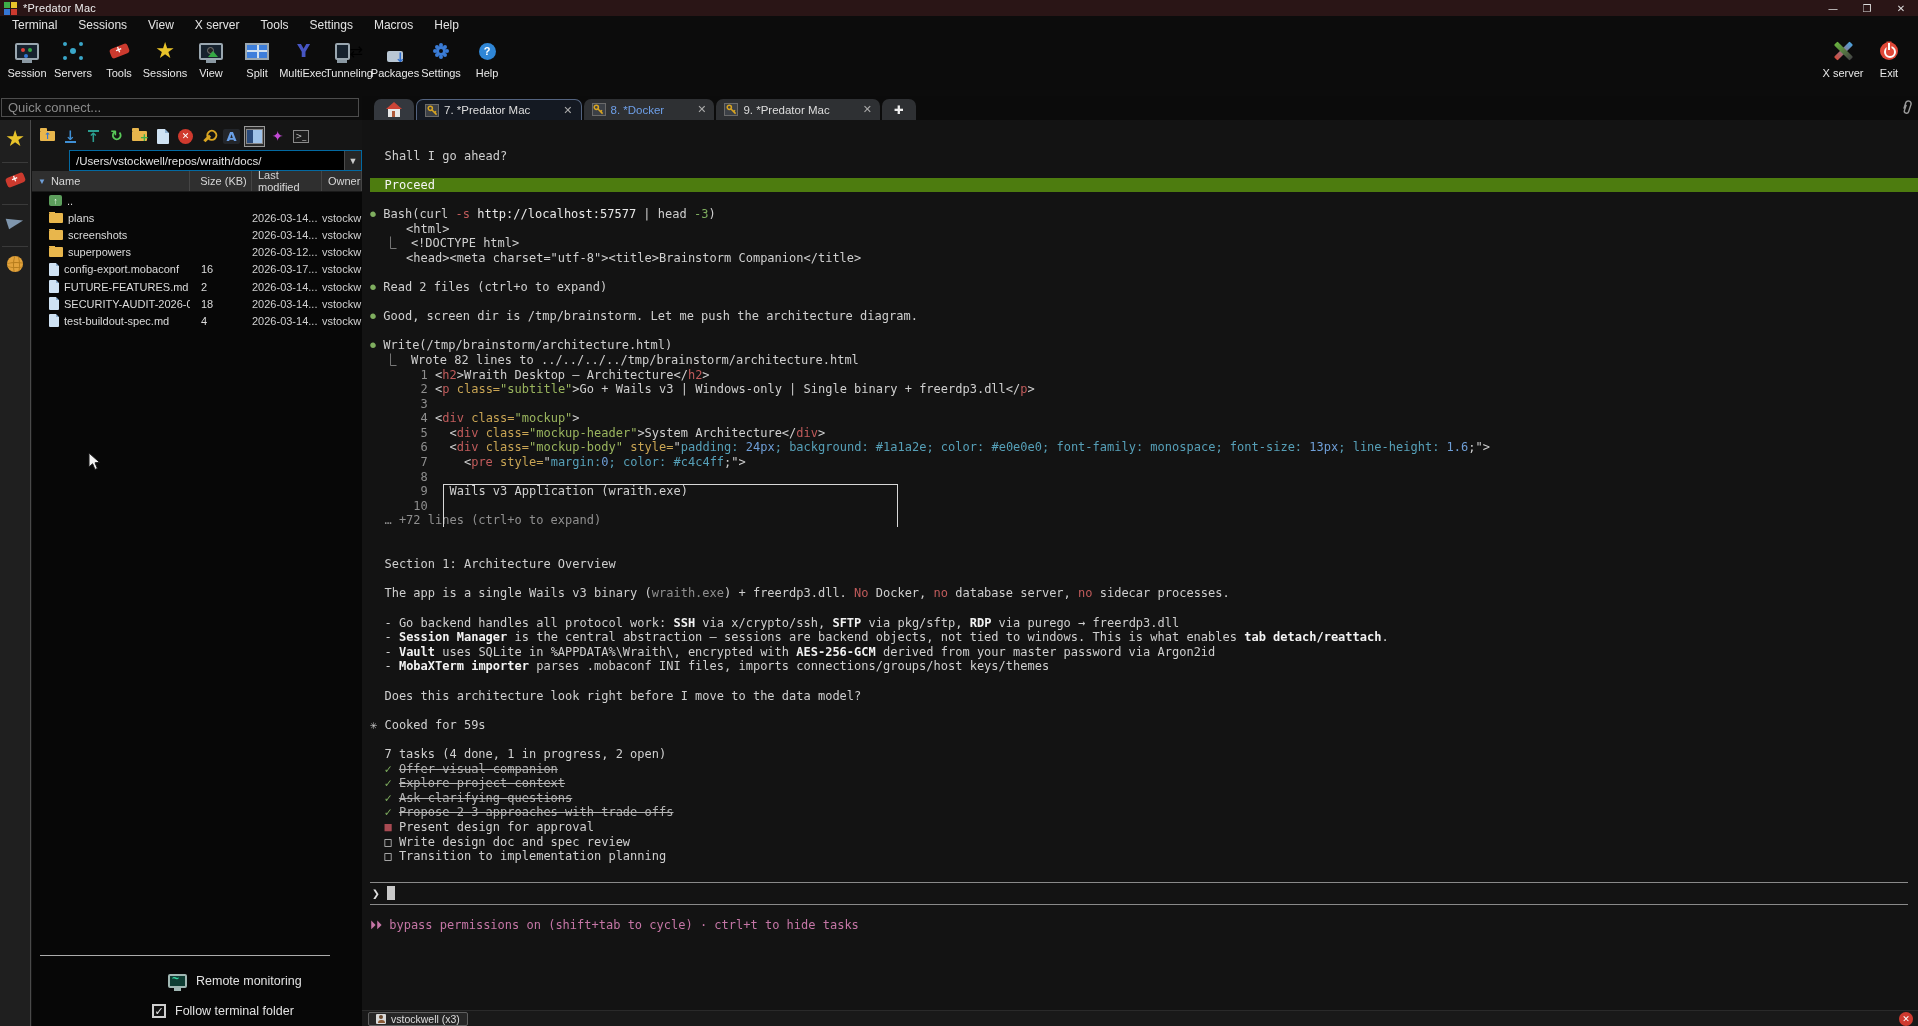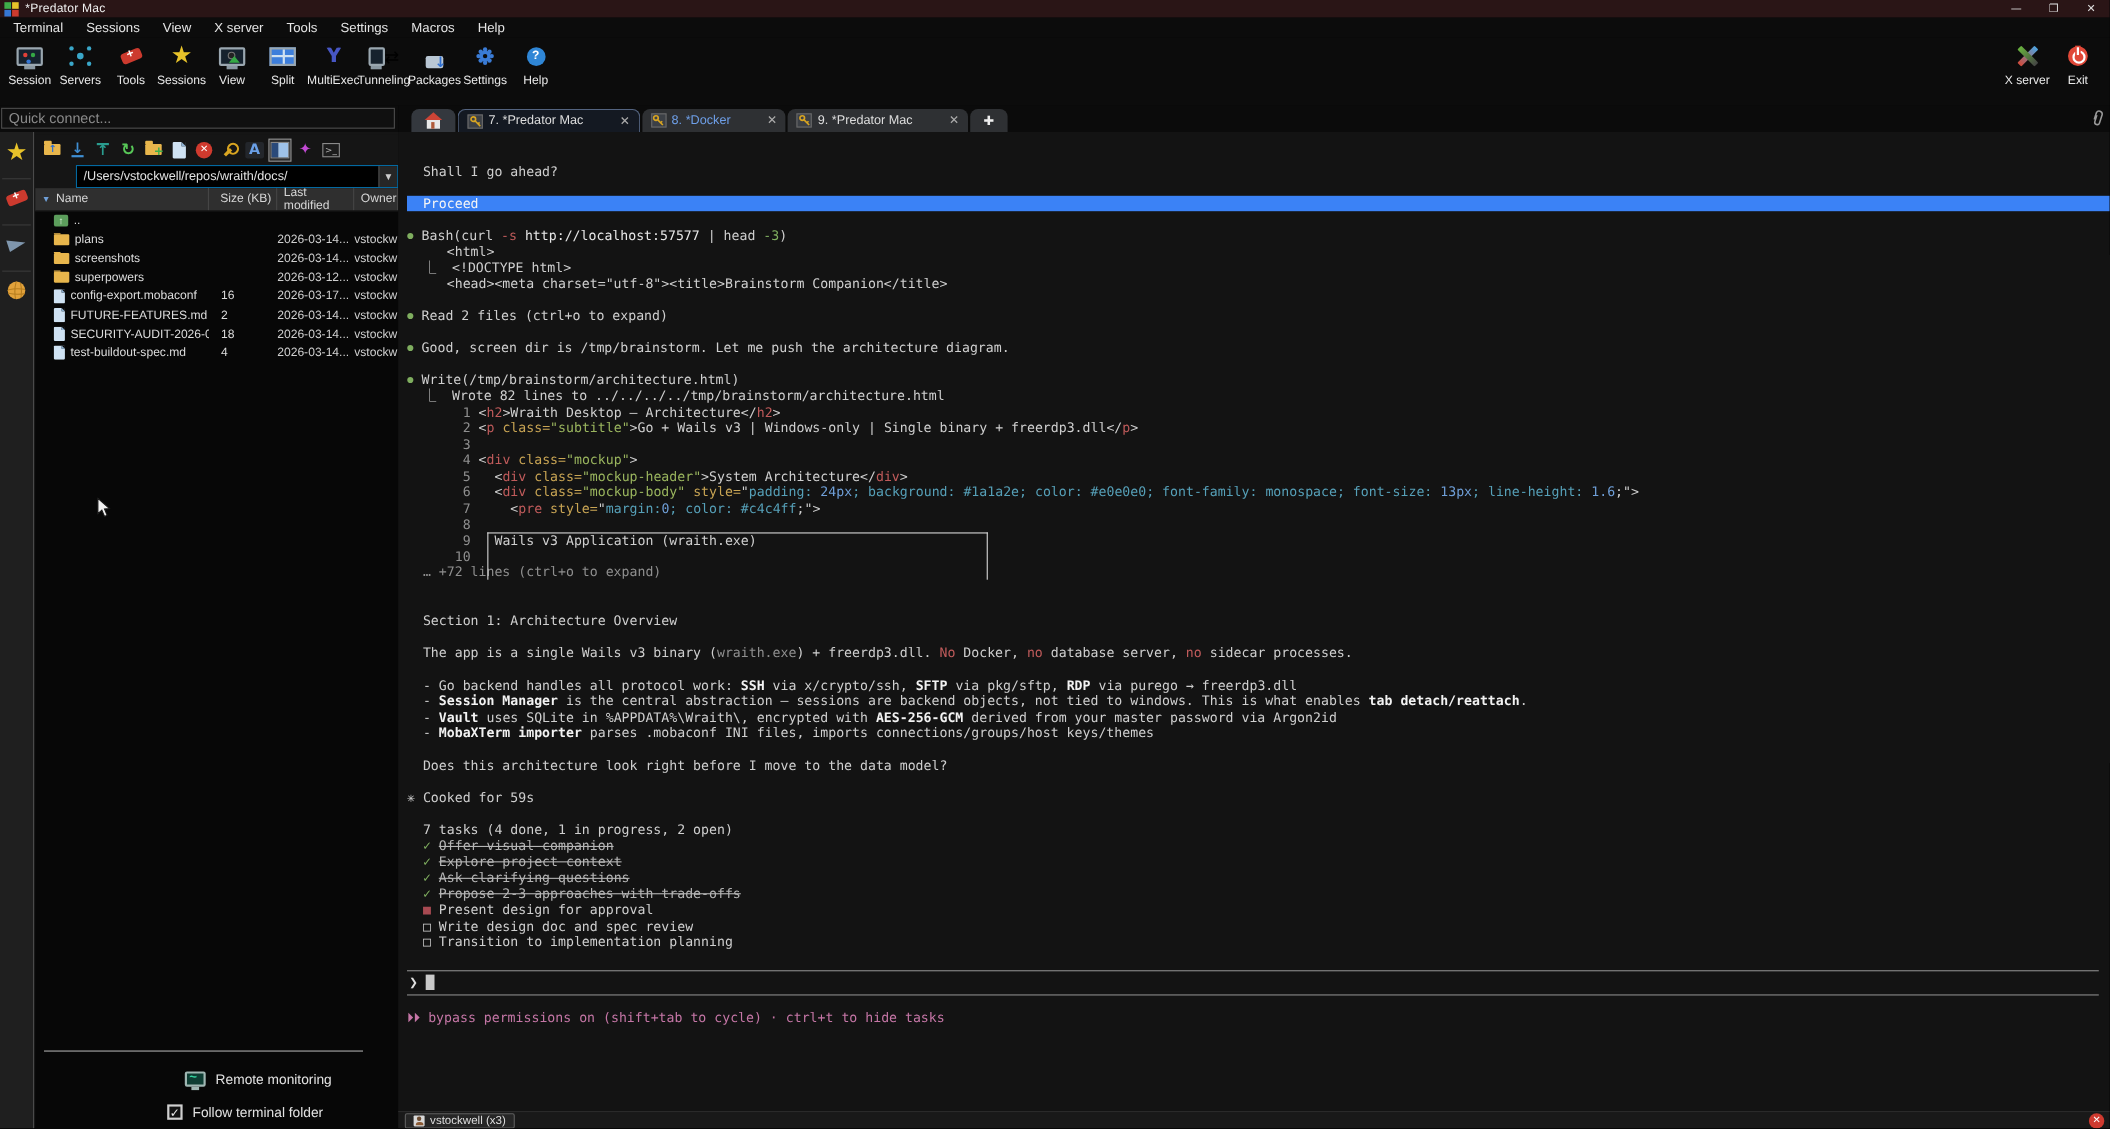--- a/index.html
+++ b/index.html
@@ -155,21 +155,21 @@
   .rm-mon::after { content:""; position:absolute; left:4px; bottom:-5px; width:7px; height:3px; background:#9fb6b2; }
   #follow-row { position:absolute; left:152px; bottom:8px; display:flex; align-items:center; gap:9px; color:#e2e2e2; font-size:12.5px; }
   .chk { width:14px; height:14px; border:2px solid #cfcfcf; background:#111; color:#e8e8e8; font-size:11px; font-weight:bold;
          display:flex; align-items:center; justify-content:center; }
 
   
   #terminal { position:absolute; left:362px; top:120px; right:0; bottom:16px; background:#131313;
               font-family:"DejaVu Sans Mono","DejaVu Sans",monospace; padding:14px 10px 0 8px; }
   #term-lines { position:relative; }
   .line { height:14.6px; line-height:14.6px; font-size:12px; white-space:pre; color:#cfcfcf; }
-  .line.sel { background:#3b82f6; margin-right:-10px; }
+  .line.sel { background:#4d7c0f; margin-right:-10px; }
   .sg-d{color:#cfcfcf} .sg-b{color:#f2f2f2;font-weight:bold} .sg-dm{color:#8f8f8f}
   .sg-g{color:#7fae5f} .sg-r{color:#c05b5b} .sg-y{color:#c9a554} .sg-gv{color:#9ab55e}
   .sg-c{color:#56a0b8} .sg-bl{color:#6f9fd8} .sg-brick{color:#a84a52}
   .sg-u{color:#e8e8e8;}
   .sg-strike{color:#b5b5b5;text-decoration:line-through}
   .sg-selw{color:#f5f5f5}
   #code-box { position:absolute; left:73px; top:350px; width:455px; height:43px;
               border:1px solid #d8d8d8; border-bottom:none; pointer-events:none; }
   #input-box { margin-top:18px; border-top:1px solid #8a8a8a; border-bottom:1px solid #8a8a8a;
                padding:3px 2px; display:flex; align-items:center; }

